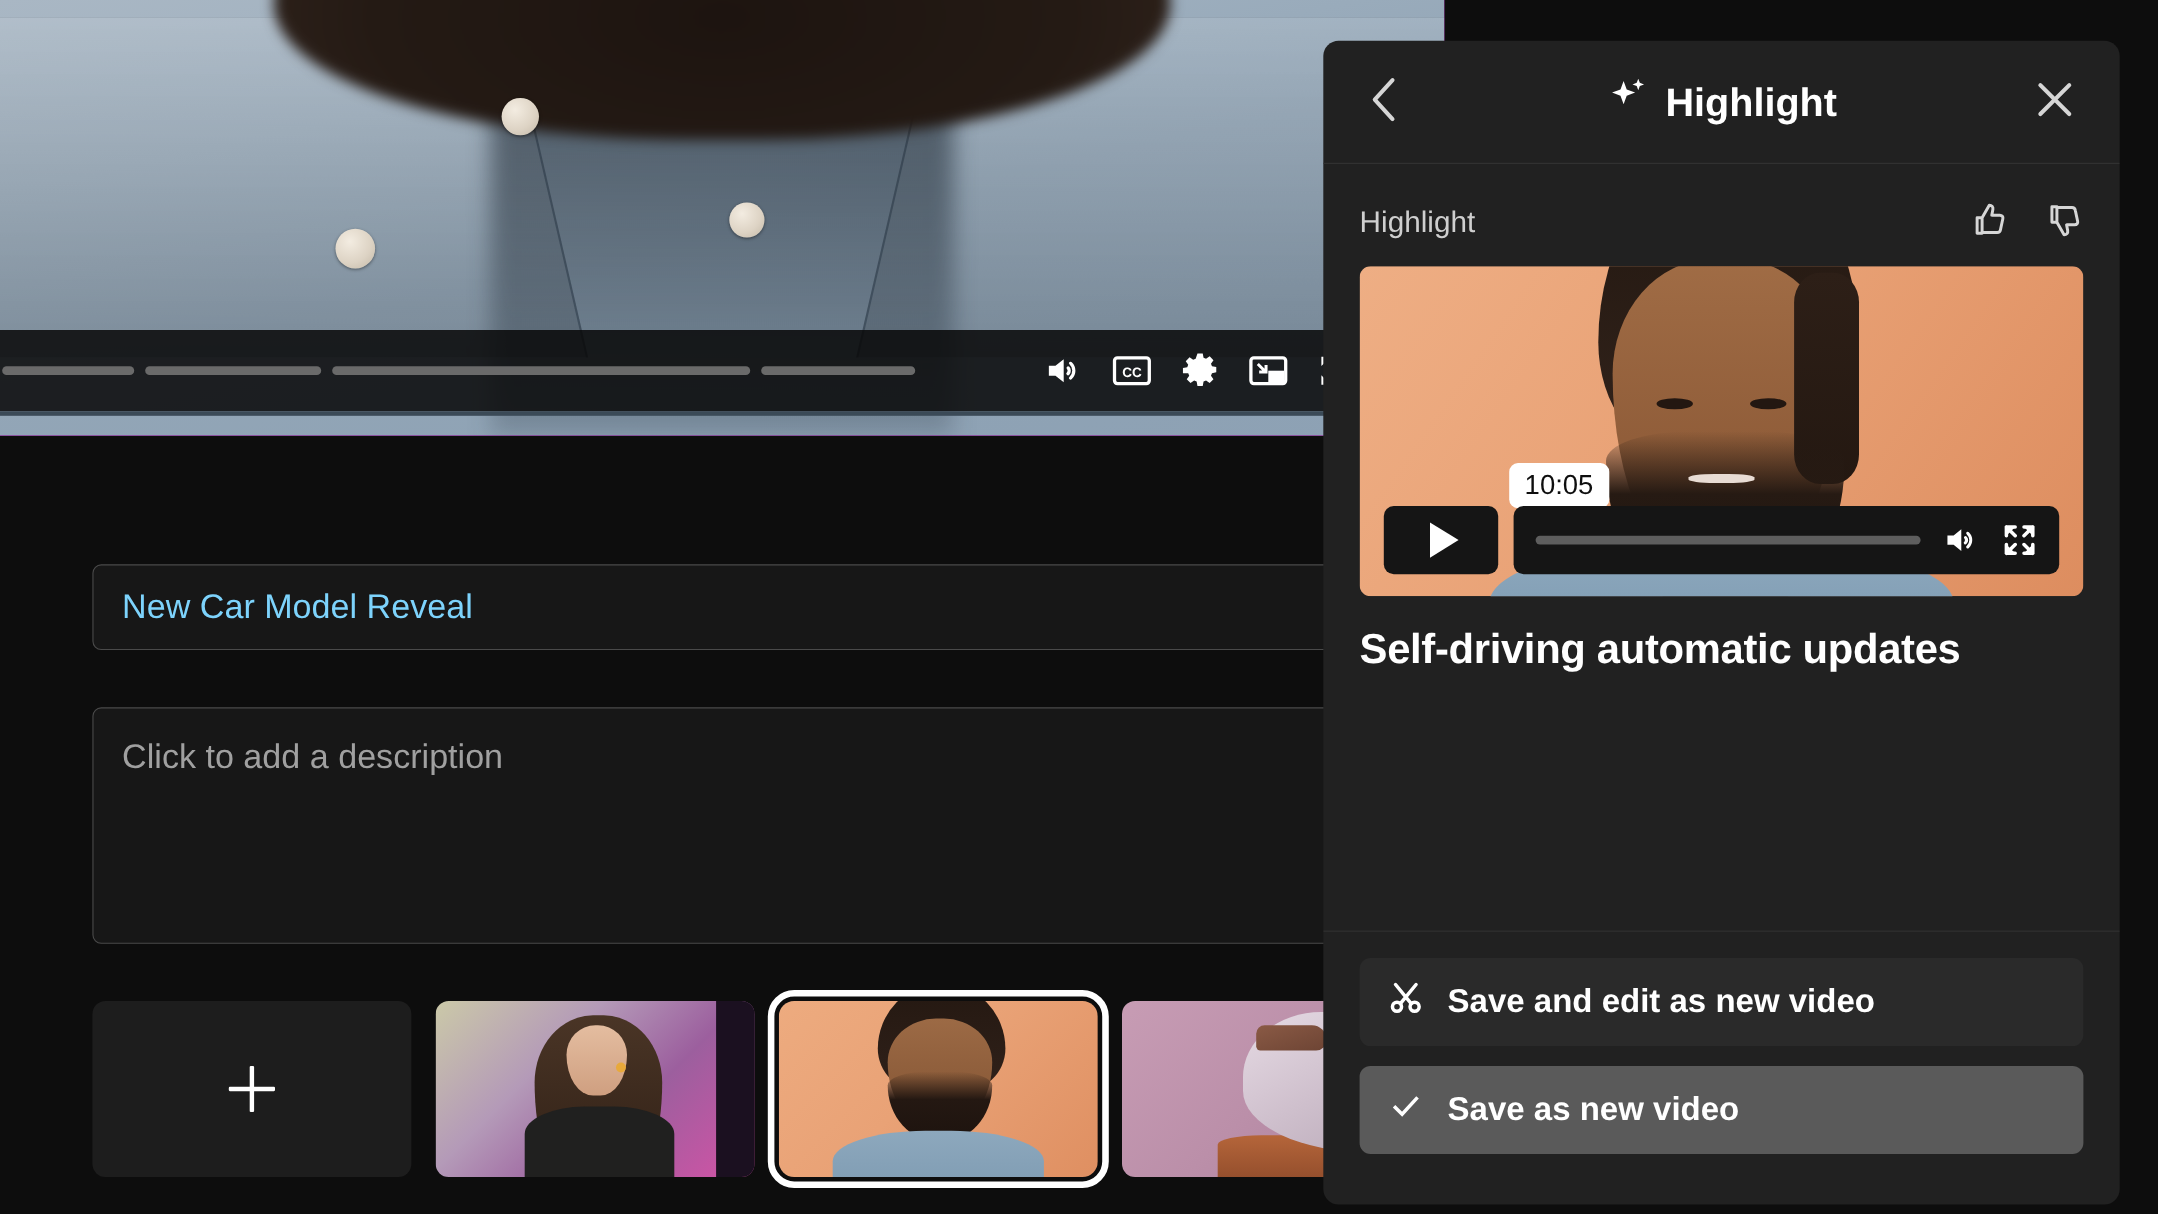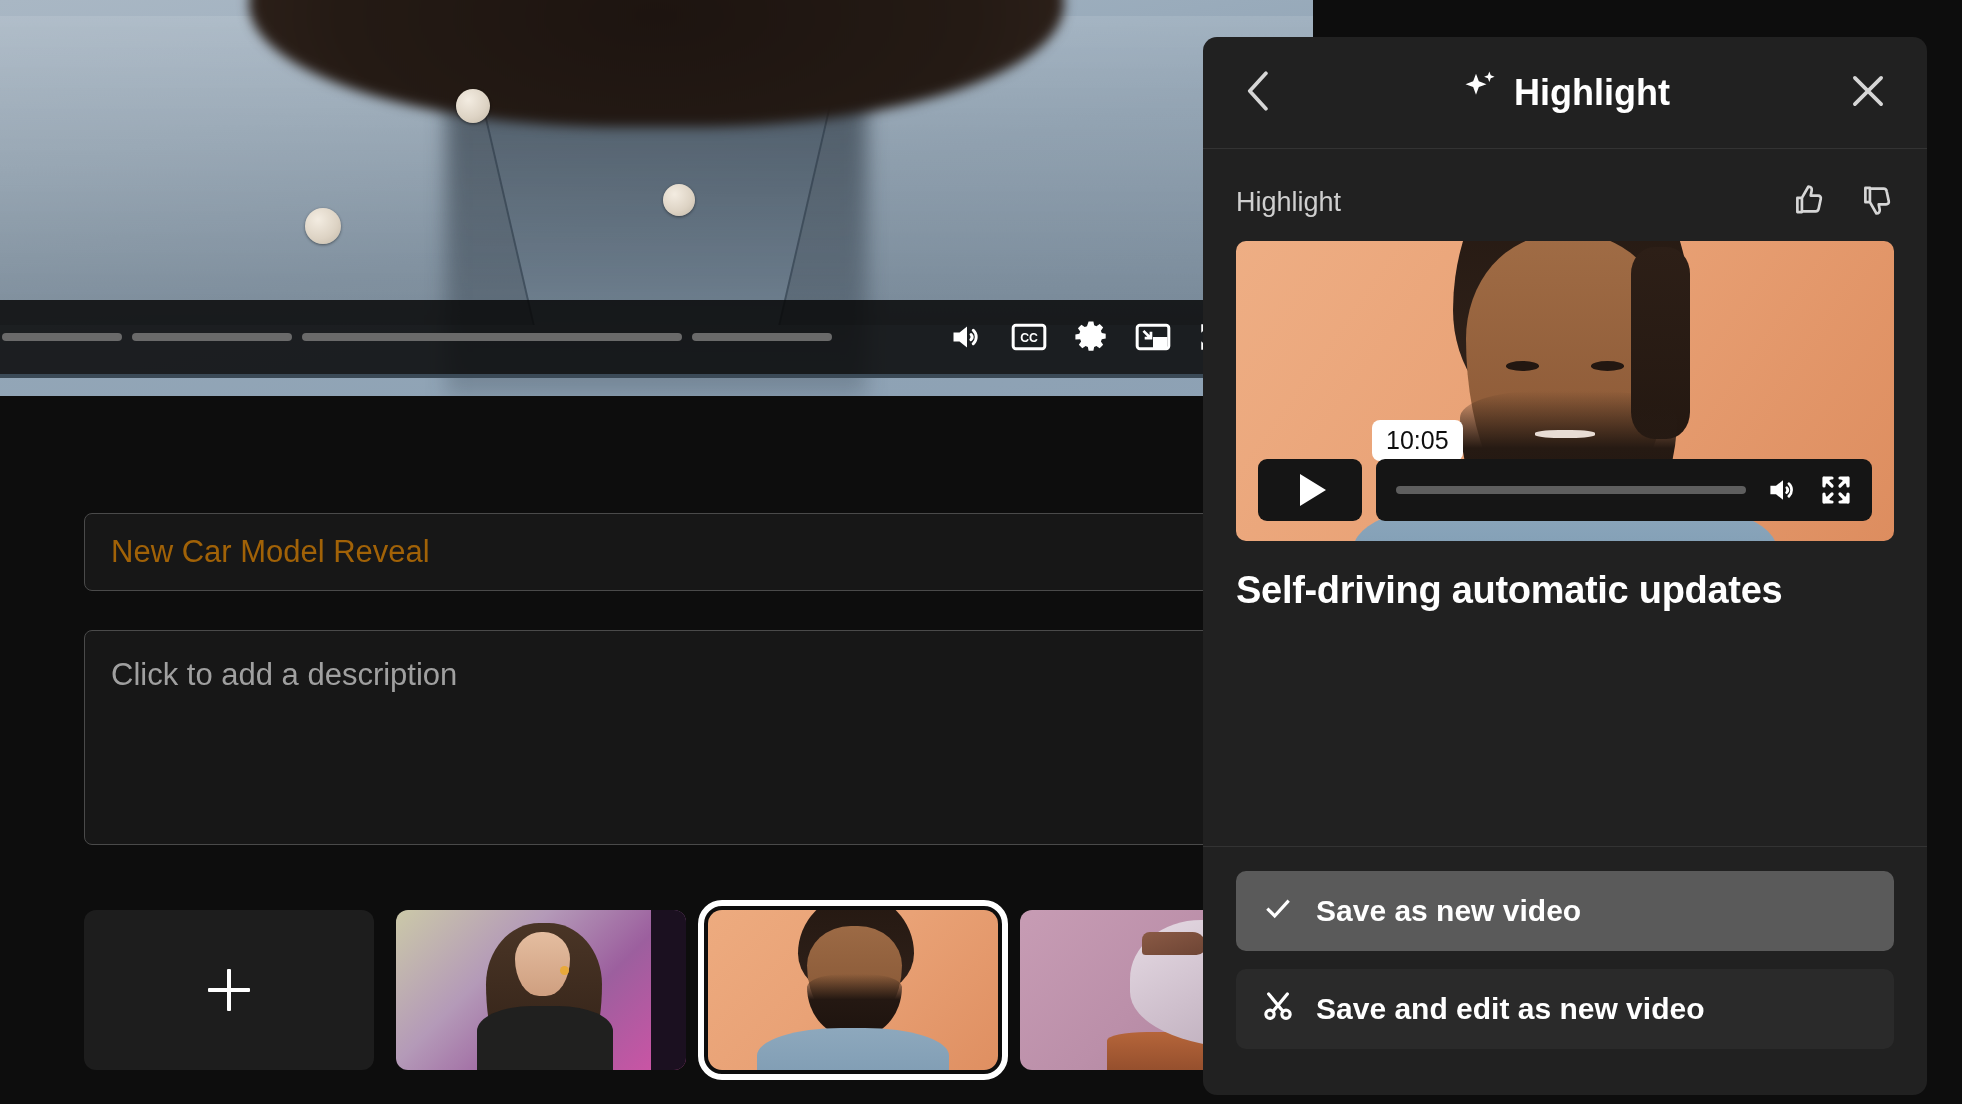--- a/index.html
+++ b/index.html
@@ -65,24 +65,24 @@
     font-family: "Liberation Serif", serif; font-style: italic; font-weight: 700;
     font-size: 42px; color: #fff; letter-spacing: -1px; line-height: 1;
     overflow: hidden; width: 44px;
   }
   .player-underline { position: absolute; left: 0; bottom: 18px; width: 1313px; height: 4px; background: #3b4a57; }
 
   
   .form-area { position: absolute; left: 0; top: 420px; width: 1205px; }
   .title-input, .desc-input {
     position: absolute; left: 84px; background: #171717;
-    border: 1px solid #4a4a4a; border-radius: 8px; color: #a16207;
+    border: 1px solid #4a4a4a; border-radius: 8px; color: #7dd3fc;
   }
   .title-input { top: 93px; width: 1160px; height: 78px; display: flex; align-items: center; padding: 0 26px; font-size: 31px; }
-  .desc-input { top: 210px; width: 1160px; height: 215px; padding: 26px; font-size: 31px; color: #a0a0a0; }
+  .desc-input { top: 223px; width: 1160px; height: 215px; padding: 26px; font-size: 31px; color: #a0a0a0; }
 
   
   .thumb-strip { position: absolute; left: 84px; top: 910px; display: flex; align-items: center; gap: 22px; }
   .thumb { width: 290px; height: 160px; border-radius: 12px; overflow: hidden; position: relative; flex: none; }
   .thumb.add {
     background: #1d1d1d; display: flex; align-items: center; justify-content: center;
   }
   .thumb.add .plus { position: relative; width: 42px; height: 42px; }
   .thumb.add .plus::before, .thumb.add .plus::after {
     content: ""; position: absolute; background: #fff; border-radius: 1px;
@@ -421,33 +421,33 @@
                 <path d="M9 3H3v6M15 3h6v6M9 21H3v-6M15 21h6v-6M3 3l6 6M21 3l-6 6M3 21l6-6M21 21l-6-6"></path>
               </svg>
           </span>
         </div>
       </div>
 
       <div class="hl-title">Self-driving automatic updates</div>
     </div>
 
     <div class="panel-actions">
-      <button class="action-btn primary">
-        <span>
-          <svg width="32" height="32" viewBox="0 0 24 24">
-              <path d="M4 12.5 9.5 18 20 6.5"></path>
-            </svg>
-        </span>
-        <span>Save as new video</span>
-      </button>
       <button class="action-btn">
         <span>
           <svg width="32" height="32" viewBox="0 0 24 24" stroke-linecap="round">
               <circle cx="6" cy="18.2" r="3.1"></circle>
               <circle cx="18" cy="18.2" r="3.1"></circle>
               <path d="M8.3 16 19 3M15.7 16 5 3"></path>
             </svg>
         </span>
         <span>Save and edit as new video</span>
       </button>
+      <button class="action-btn primary">
+        <span>
+          <svg width="32" height="32" viewBox="0 0 24 24">
+              <path d="M4 12.5 9.5 18 20 6.5"></path>
+            </svg>
+        </span>
+        <span>Save as new video</span>
+      </button>
     </div>
   </div>
 </div>
 
 </body></html>

